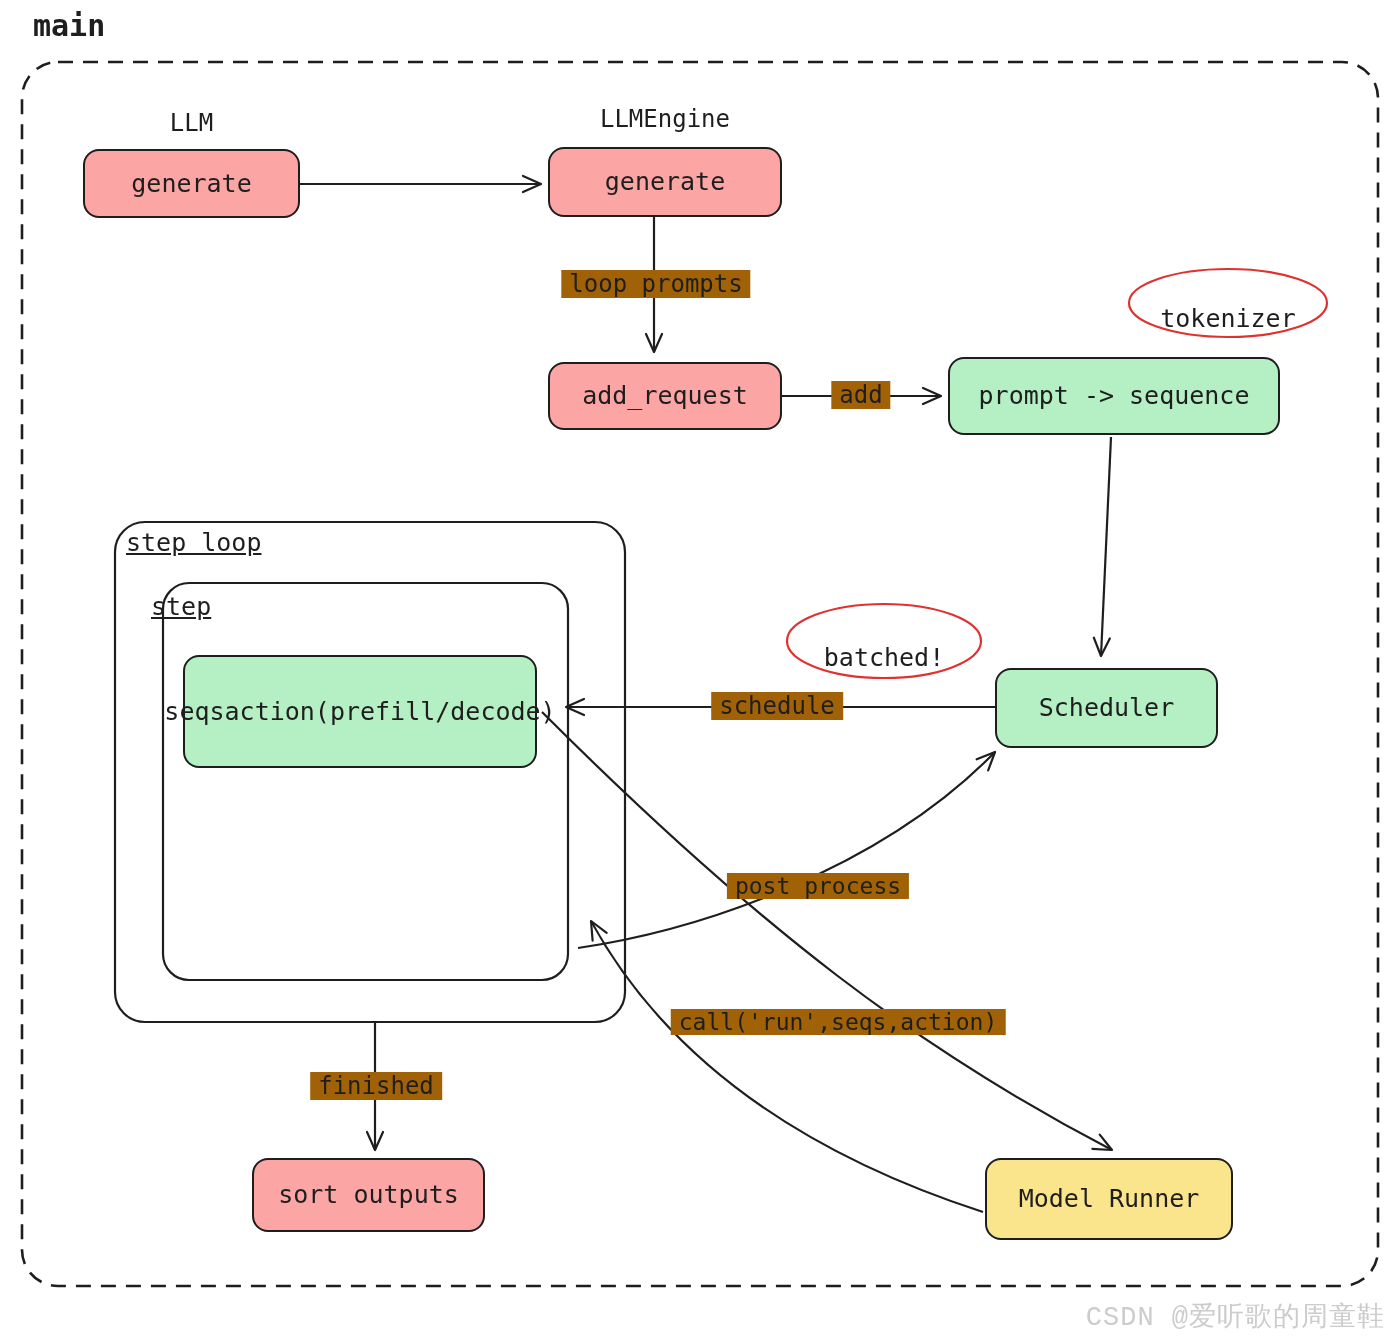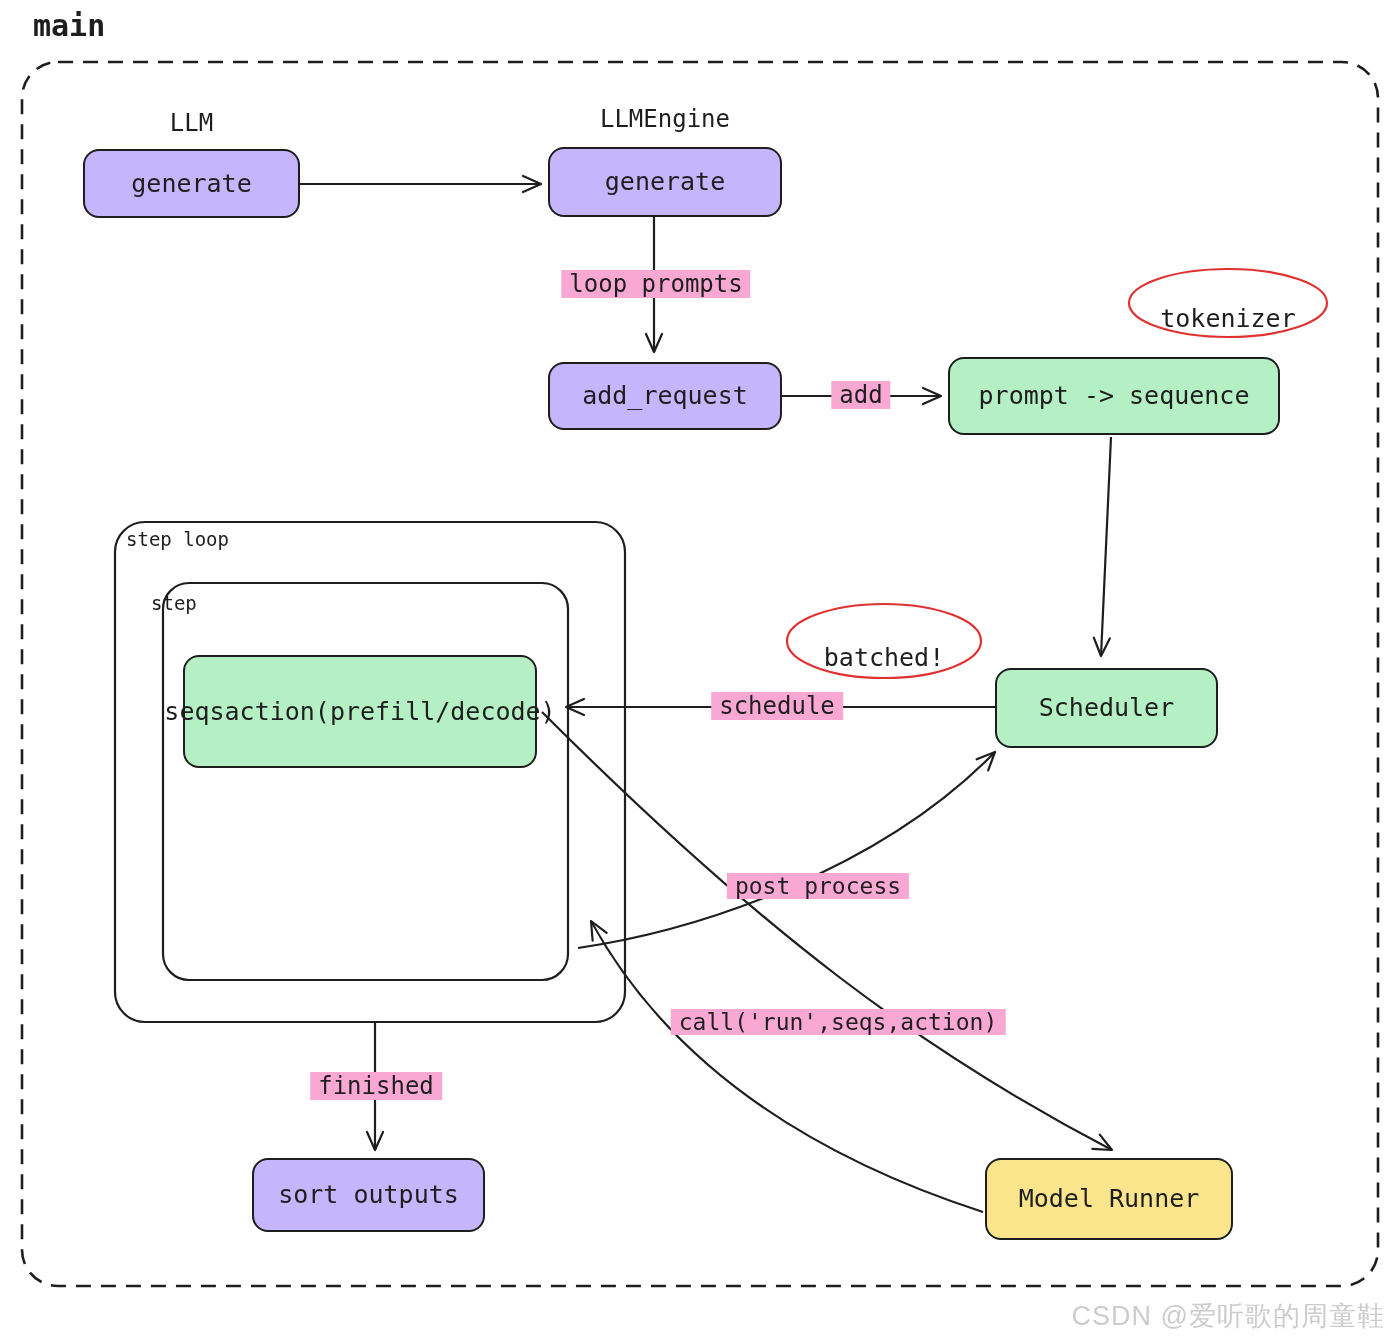--- a/index.html
+++ b/index.html
@@ -12,50 +12,50 @@
     overflow:hidden;
   }
   #wires{position:absolute;left:0;top:0;z-index:1;}
   .node{
     position:absolute;z-index:3;
     display:flex;align-items:center;justify-content:center;
     border:2px solid #1e1e1e;border-radius:16px;
     font-size:25px;text-align:center;line-height:1.35;
     box-sizing:border-box;
   }
-  .blue{background:#c4b5fd;}
+  .blue{background:#fca5a5;}
   .green{background:#b5efc4;}
   .yellow{background:#fae58c;}
   .classlabel{
     position:absolute;z-index:3;
     display:flex;align-items:center;justify-content:center;
     font-size:24px;
   }
   .containerlabel{
-    position:absolute;z-index:3;font-size:19px;
+    position:absolute;z-index:3;font-size:25px;text-decoration:underline;
   }
   .edgelabel{
     position:absolute;z-index:2;
     transform:translate(-50%,-50%);
-    background:#f9a8d4;padding:0 8px;
+    background:#a16207;padding:0 8px;
     font-size:24px;white-space:nowrap;
   }
   .edgelabel.small{font-size:23px;}
   .ellipselabel{
     position:absolute;z-index:3;
     transform:translate(-50%,-50%);
     font-size:25px;white-space:nowrap;margin-top:16px;
   }
   #main-title{
     position:absolute;left:33px;top:8px;z-index:3;
     font-size:30px;font-weight:600;
   }
   #watermark{
     position:absolute;right:4px;bottom:2px;z-index:4;
-    font-family:Liberation Sans, sans-serif;
+    font-family:Liberation Mono, monospace;
     font-size:27px;color:#cccccc;letter-spacing:1px;
   }
   .vcenter2{flex-direction:row;}
 </style>
 </head>
 <body>
 
 <div id="canvas">
 
   <div id="main-title">main</div>

